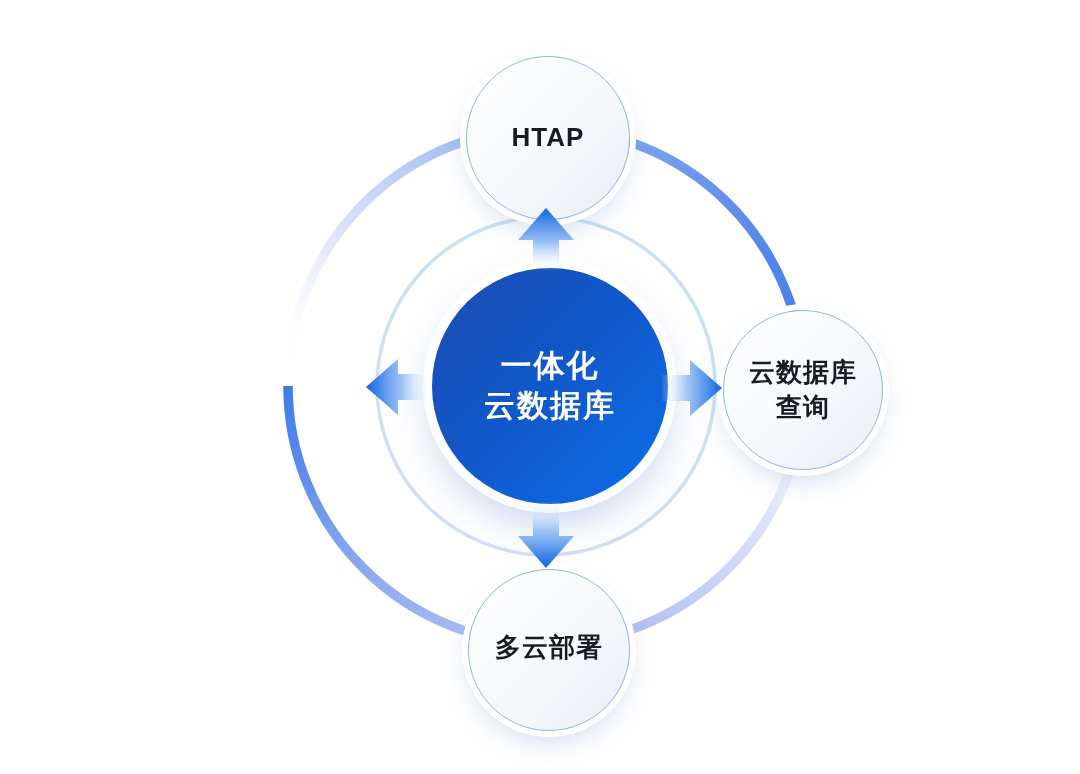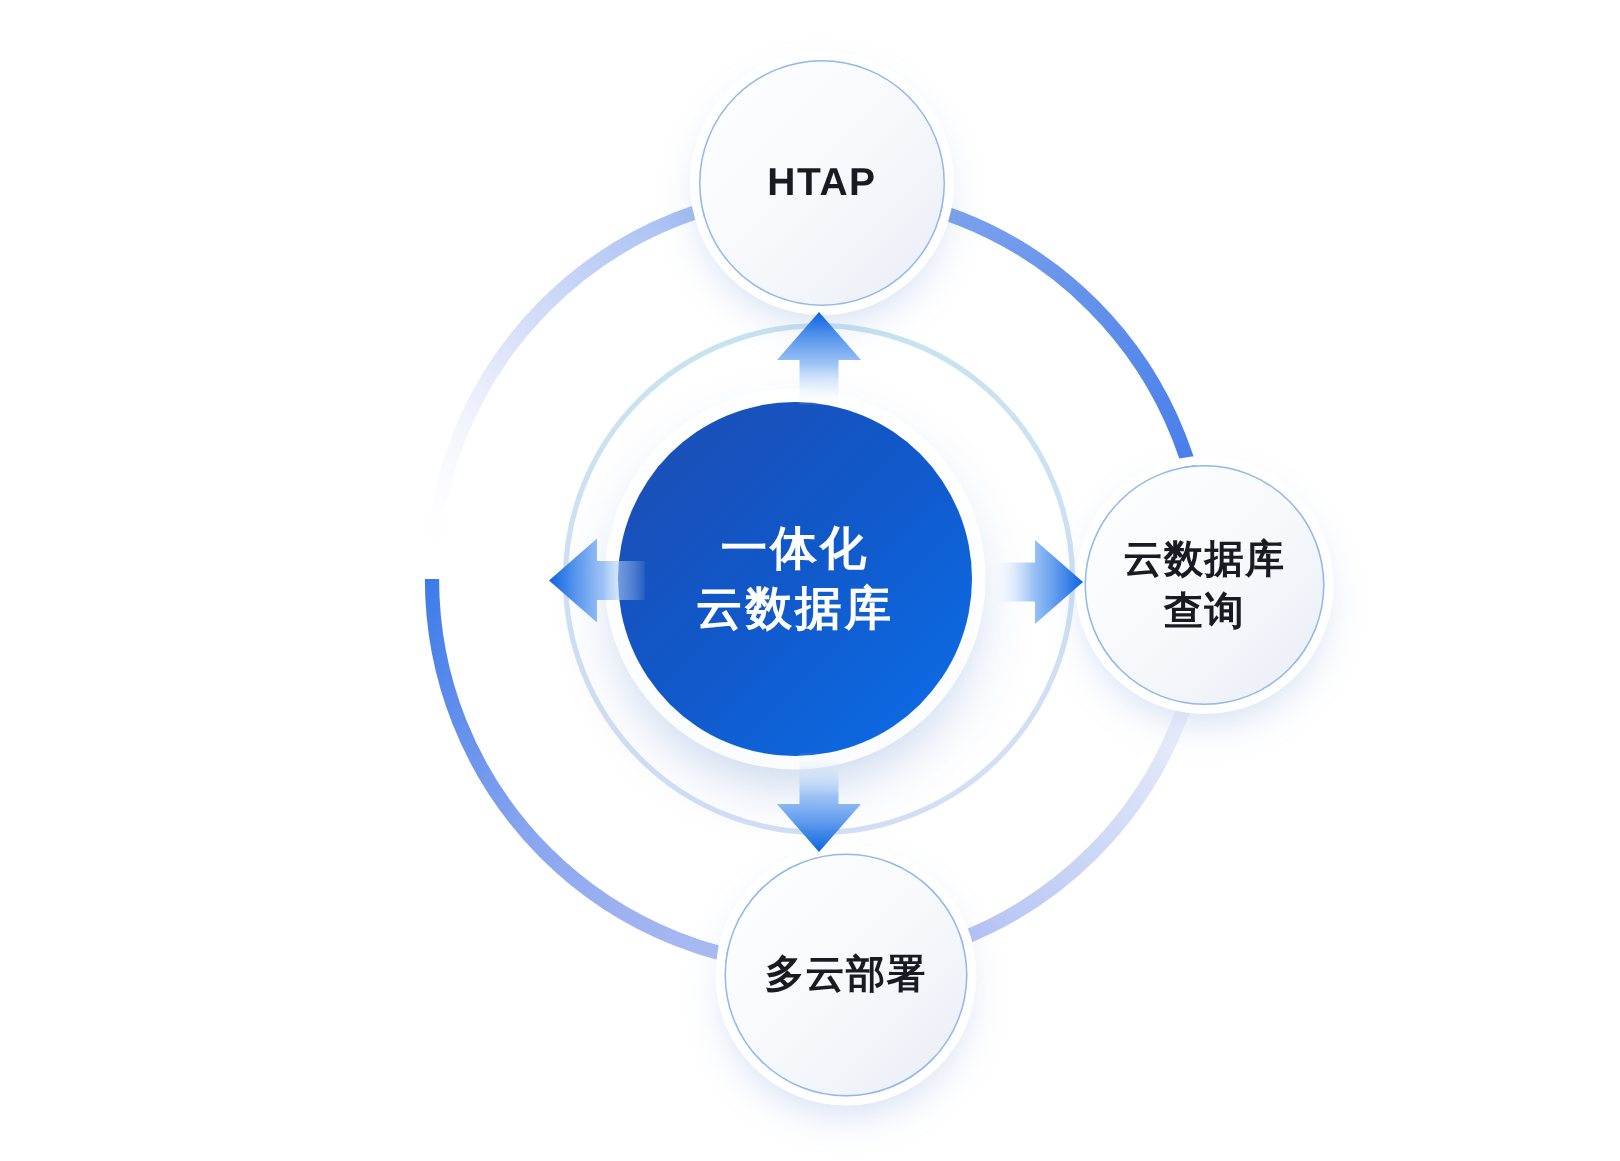--- a/index.html
+++ b/index.html
@@ -34,28 +34,28 @@
     box-sizing: border-box;
   }
   .node .label {
     font-size: 26px;
     font-weight: 700;
     color: #181b22;
     letter-spacing: 1px;
     line-height: 1.35;
     white-space: pre-line;
   }
-  .node-top    { left: 466px; top:  40px; width: 164px; height: 164px; }
+  .node-top    { left: 466px; top:  56px; width: 164px; height: 164px; }
   .node-left   { left: 203px; top: 307px; width: 162px; height: 162px; }
   .node-right  { left: 723px; top: 310px; width: 160px; height: 160px; }
-  .node-bottom { left: 483px; top: 569px; width: 162px; height: 162px; }
+  .node-bottom { left: 468px; top: 569px; width: 162px; height: 162px; font-family: Liberation Mono, monospace; }
 
   .node-center {
     position: absolute;
-    left: 412px; top: 268px;
+    left: 432px; top: 268px;
     width: 236px; height: 236px;
     border-radius: 50%;
     display: flex;
     align-items: center;
     justify-content: center;
     text-align: center;
     background: linear-gradient(135deg, #1e4db2 0%, #1157c8 45%, #0c6ee8 100%);
     box-shadow: 0 0 0 9px rgba(255,255,255,0.9), 0 18px 40px rgba(18,80,180,0.25);
   }
   .node-center .label {

